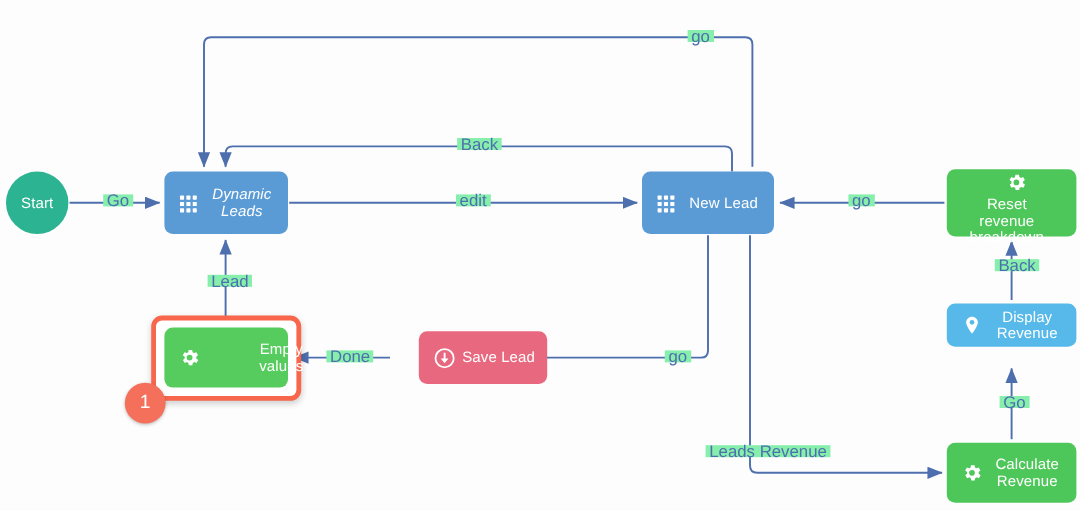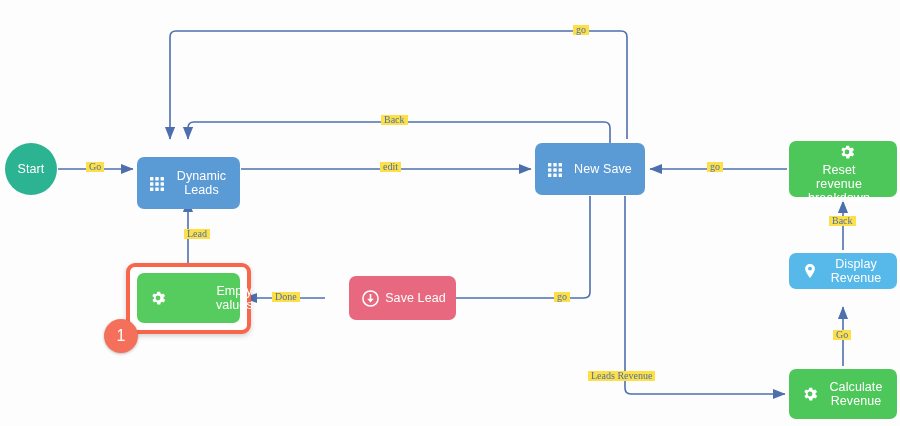--- a/index.html
+++ b/index.html
@@ -54,21 +54,21 @@
   .node.circle {
     border-radius: 50%;
     justify-content: center;
   }
   .node.circle .lbl {
     padding-right: 0;
     text-align: center;
   }
   
   #node-start   { left: 5px;   top: 143px; width: 52px;  height: 52px; background: #2cb391; }
-  #node-dynamic { left: 137px; top: 157px; width: 103px; height: 52px; background: #5b9bd5; }
+  #node-dynamic { left: 137px; top: 143px; width: 103px; height: 52px; background: #5b9bd5; font-style: italic; }
   #node-newlead { left: 535px; top: 143px; width: 110px; height: 52px; background: #5b9bd5; }
   #node-reset   { left: 789px; top: 141px; width: 108px; height: 56px; background: #4ec75a; flex-direction: column; }
   #node-display { left: 789px; top: 253px; width: 108px; height: 36px; background: #56b9ea; }
   #node-calc    { left: 789px; top: 369px; width: 108px; height: 50px; background: #4ec75a; }
   #node-empty   { left: 137px; top: 273px; width: 103px; height: 50px; background: #56cc5e; gap: 45px; }
   #node-save    { left: 327px; top: 276px; width: 107px; height: 44px; background: #e8697f; margin-left: 22px; }
 
   
   #selection-frame {
     position: absolute;
@@ -95,24 +95,24 @@
     display: flex;
     align-items: center;
     justify-content: center;
     font-size: 16px;
     font-family: "Liberation Sans", sans-serif;
     z-index: 7;
     box-shadow: 0 1px 3px rgba(0,0,0,0.25);
   }
   .edge-label {
     position: absolute;
-    font-family: Liberation Serif, serif;
-    font-size: 10px;
+    font-family: Liberation Sans, sans-serif;
+    font-size: 14px;
     color: #4e6fae;
-    background: #fde047;
+    background: #86efac;
     padding: 0 3px;
     white-space: nowrap;
     z-index: 3;
     line-height: 10px;
   }
 </style>
 </head>
 <body>
 
 <div id="canvas">
@@ -146,21 +146,21 @@
       <path d="M843,366 L843,307" marker-end="url(#arrow)"></path>
 
       <path d="M843,250 L843,201" marker-end="url(#arrow)"></path>
     </g>
   </svg>
 
   <div class="edge-label" style="left:86px;  top:162px;">Go</div>
   <div class="edge-label" style="left:380px; top:162px;">edit</div>
   <div class="edge-label" style="left:381px; top:115px;">Back</div>
   <div class="edge-label" style="left:573px; top:25px;">go</div>
-  <div class="edge-label" style="left:184px; top:229px;">Lead</div>
+  <div class="edge-label" style="left:173px; top:229px;">Lead</div>
   <div class="edge-label" style="left:272px; top:292px;">Done</div>
   <div class="edge-label" style="left:554px; top:292px;">go</div>
   <div class="edge-label" style="left:707px; top:162px;">go</div>
   <div class="edge-label" style="left:588px; top:371px;">Leads Revenue</div>
   <div class="edge-label" style="left:833px; top:330px;">Go</div>
   <div class="edge-label" style="left:829px; top:216px;">Back</div>
 
   <div id="selection-frame"></div>
   <div id="badge-1">1</div>
 
@@ -197,21 +197,21 @@
           <rect x="11.6" y="3" width="3.4" height="3.4" rx="0.5"></rect>
           <rect x="1" y="8.3" width="3.4" height="3.4" rx="0.5"></rect>
           <rect x="6.3" y="8.3" width="3.4" height="3.4" rx="0.5"></rect>
           <rect x="11.6" y="8.3" width="3.4" height="3.4" rx="0.5"></rect>
           <rect x="1" y="13.6" width="3.4" height="3.4" rx="0.5"></rect>
           <rect x="6.3" y="13.6" width="3.4" height="3.4" rx="0.5"></rect>
           <rect x="11.6" y="13.6" width="3.4" height="3.4" rx="0.5"></rect>
         </g>
       </svg>
     </span>
-    <span class="lbl">New Save</span>
+    <span class="lbl">New Lead</span>
   </div>
 
   <div class="node" id="node-reset">
     <span class="ico">
       <svg width="18" height="18" viewBox="0 0 24 24">
         <path fill="#ffffff" d="M19.4 13a7.8 7.8 0 0 0 0-2l2-1.6-2-3.4-2.4 1a7.6 7.6 0 0 0-1.7-1l-.4-2.5h-4l-.4 2.5c-.6.2-1.2.6-1.7 1l-2.4-1-2 3.4L6.6 11a7.8 7.8 0 0 0 0 2l-2 1.6 2 3.4 2.4-1c.5.4 1.1.8 1.7 1l.4 2.5h4l.4-2.5c.6-.2 1.2-.6 1.7-1l2.4 1 2-3.4-2.2-1.6zM12 15.2a3.2 3.2 0 1 1 0-6.4 3.2 3.2 0 0 1 0 6.4z"></path>
       </svg>
     </span>
     <span class="lbl">Reset
 revenue

